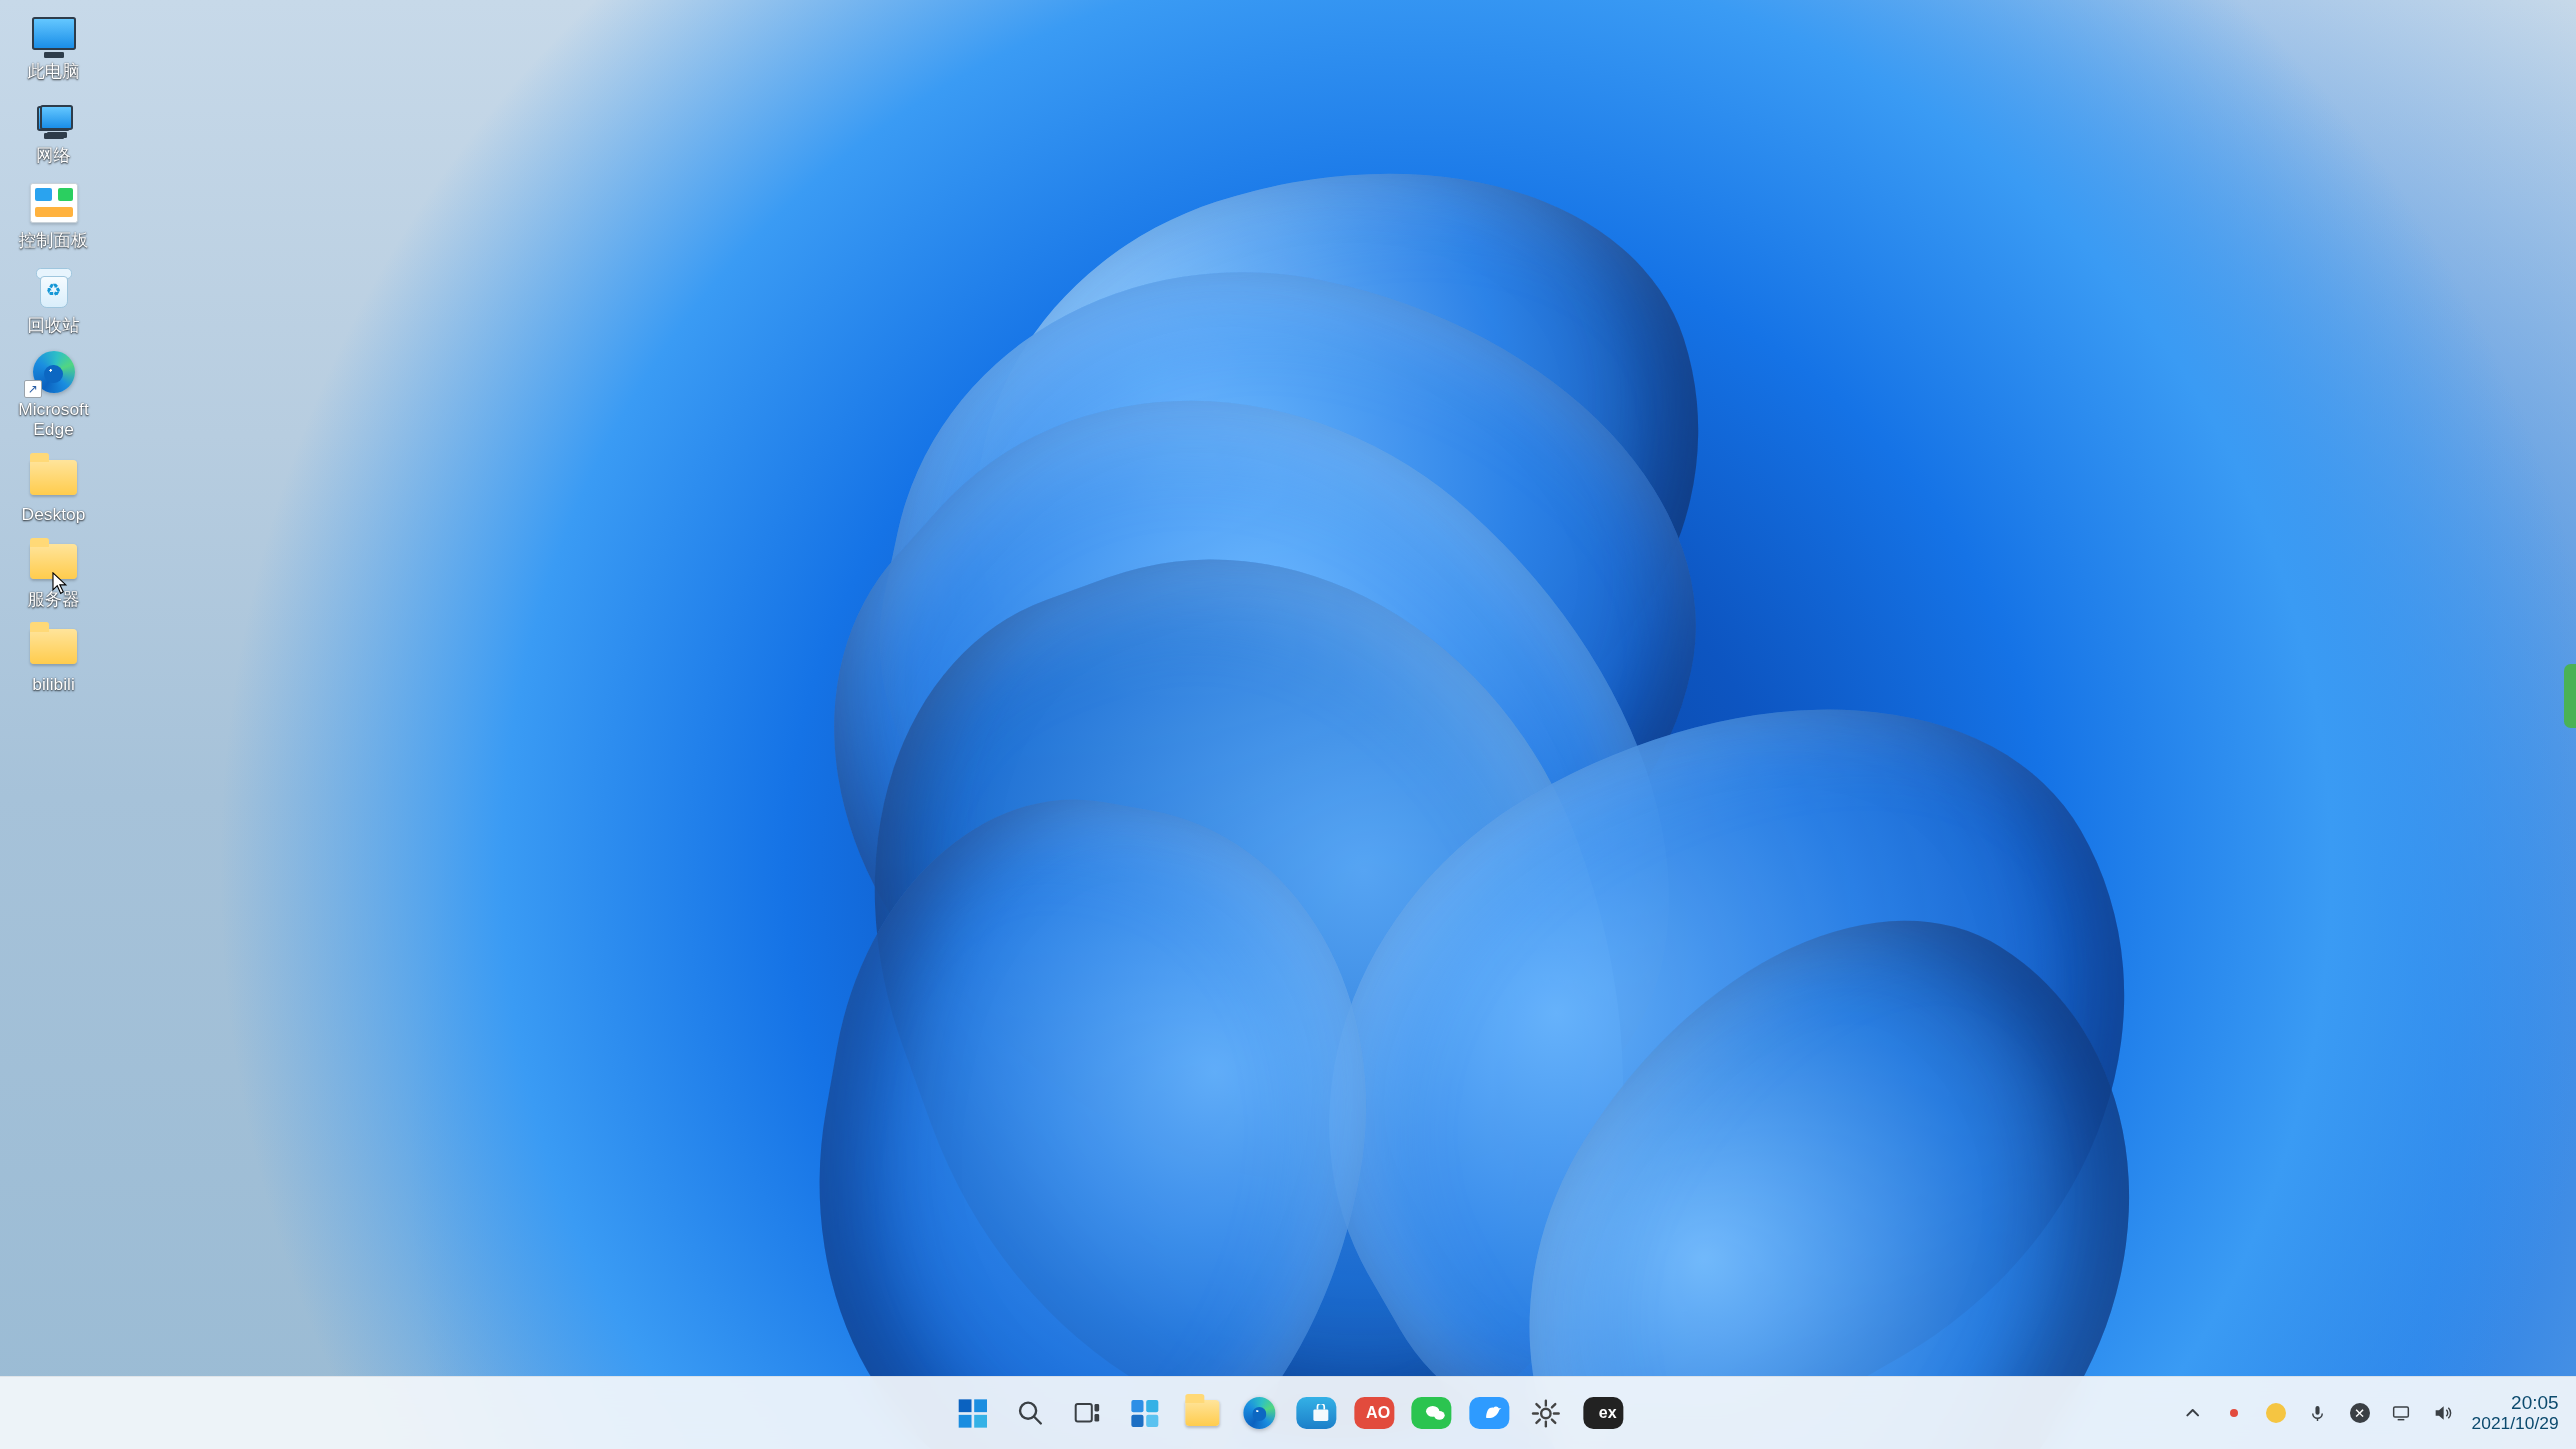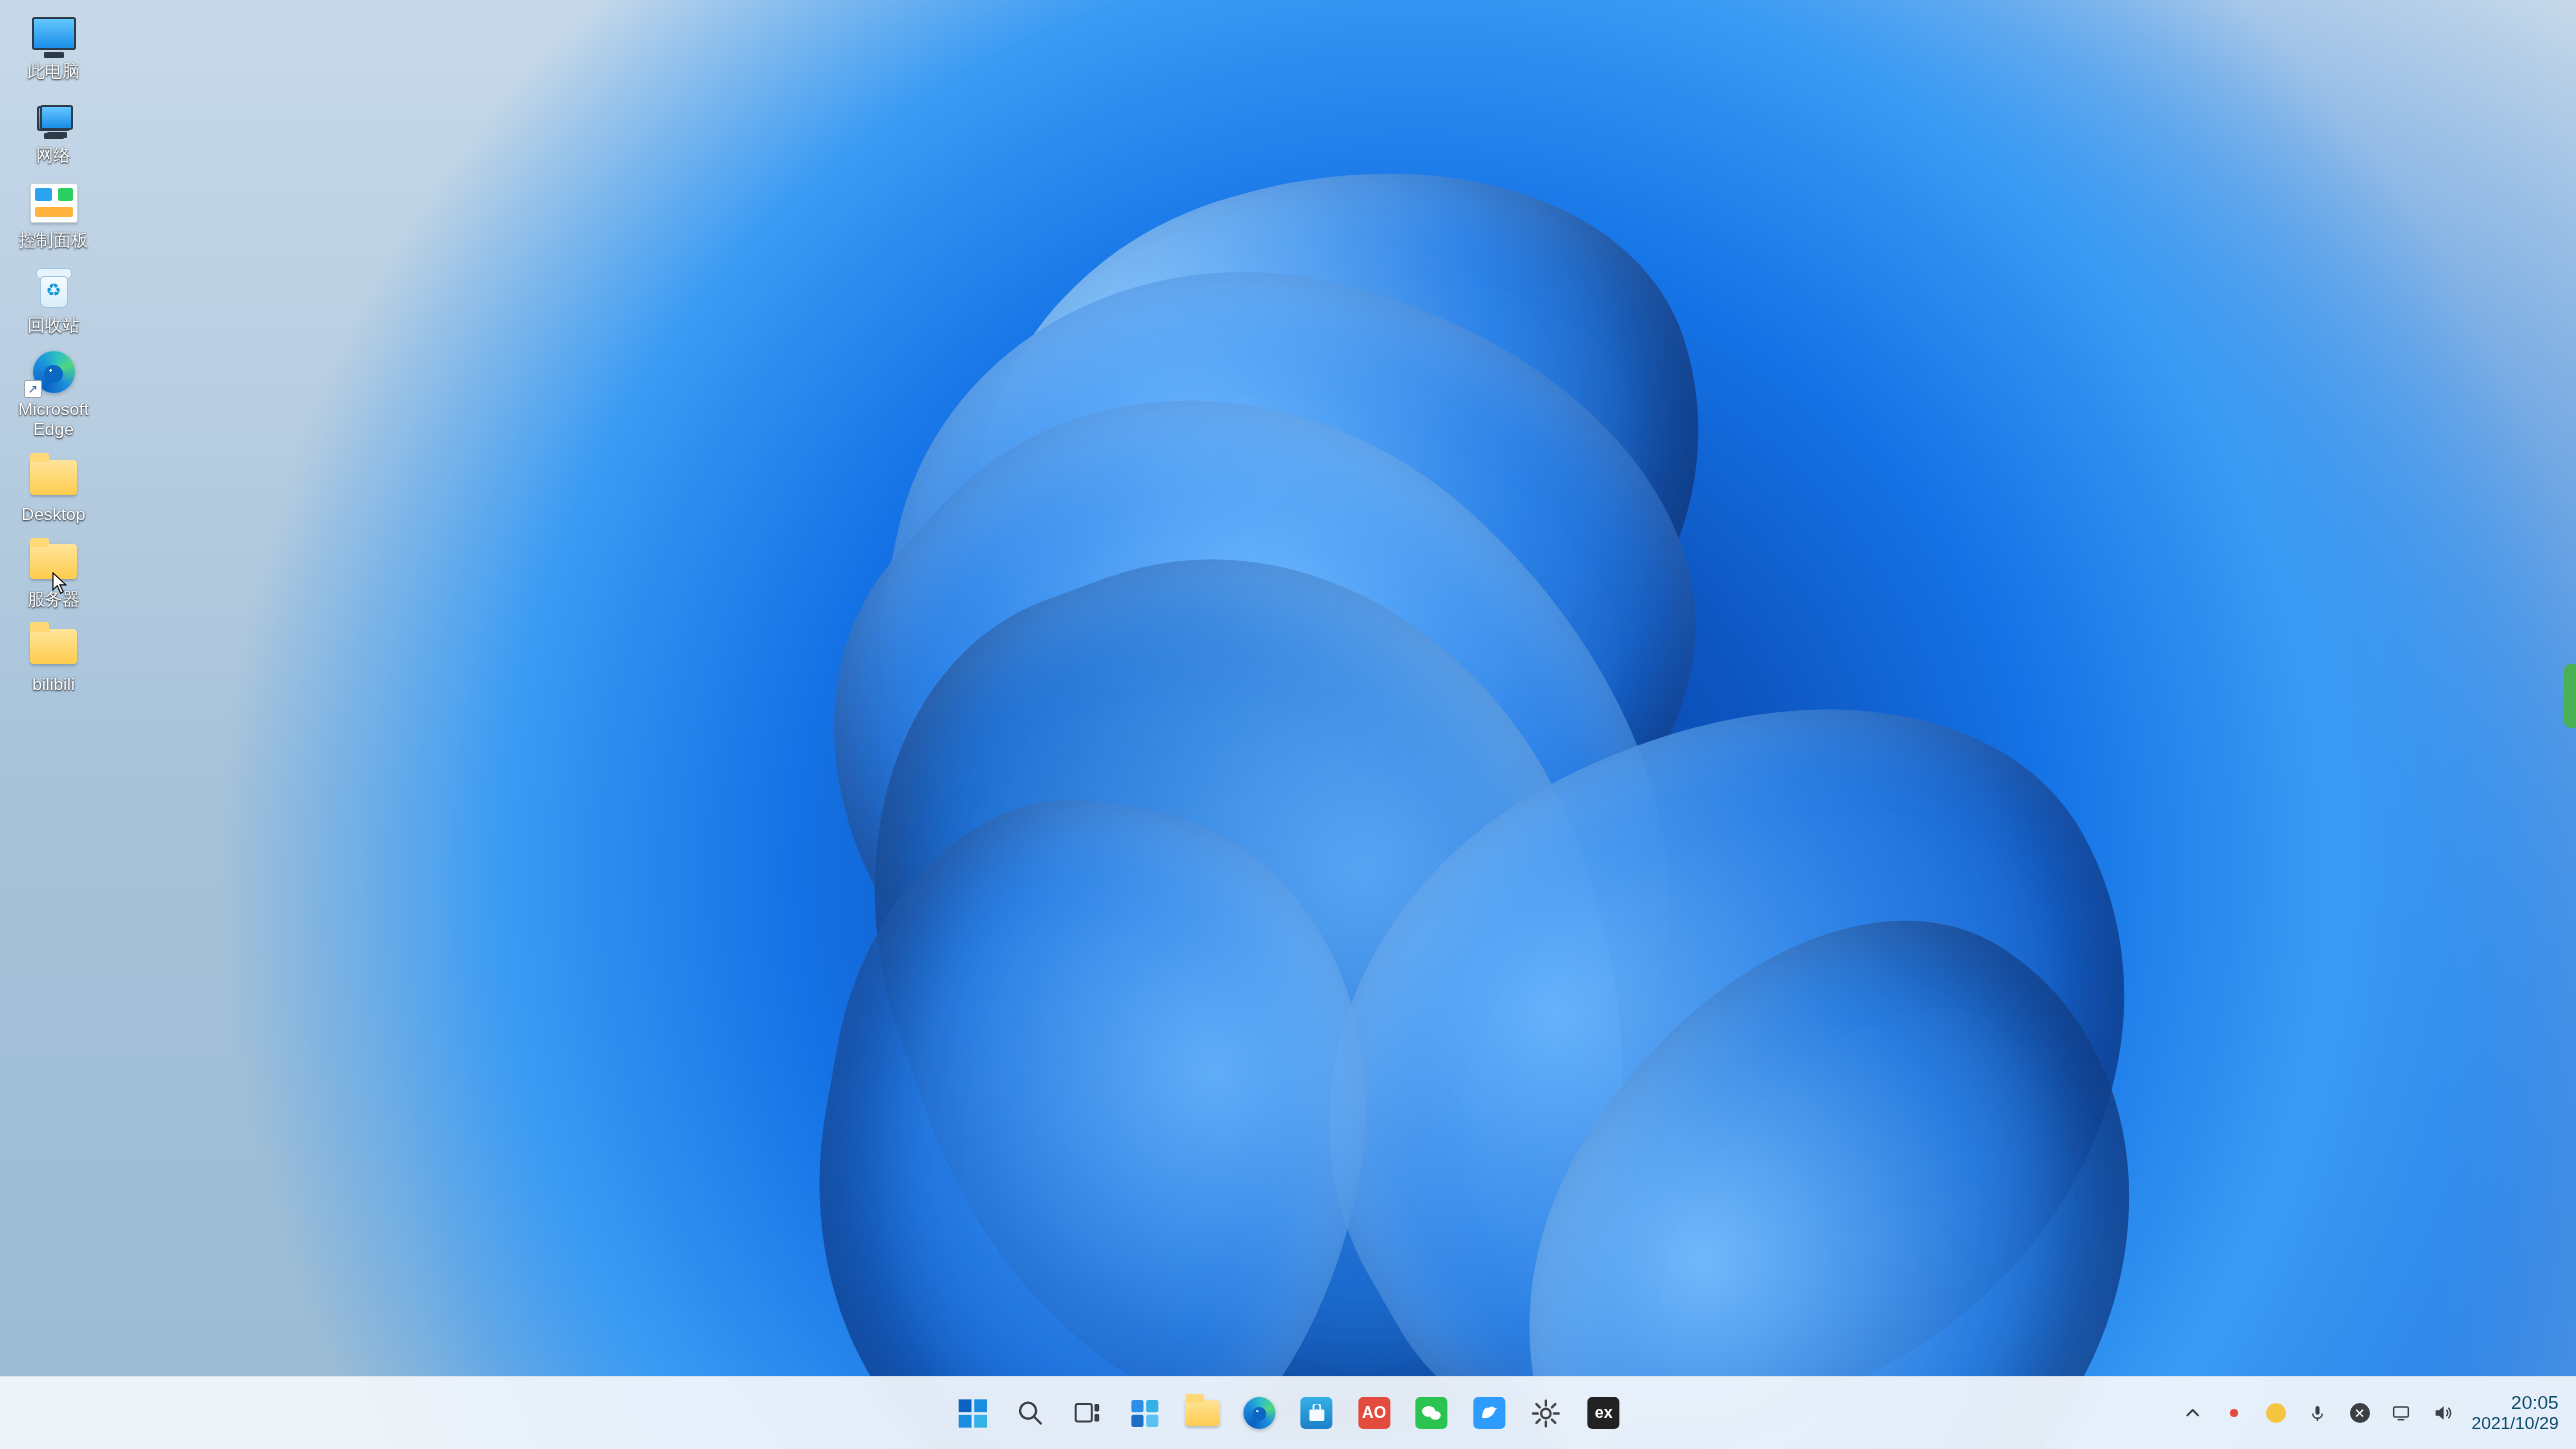--- a/index.html
+++ b/index.html
@@ -166,21 +166,21 @@
     height:100%;
     display:flex;
     align-items:center;
     gap:14.8px;
   }
   .tray .ic { width:27px; height:27px; display:flex; align-items:center; justify-content:center; color:#3a3f44; cursor:pointer;}
   .datetime { text-align:right; color:#0c4a6e; font-size:17.4px; line-height:20px; padding-right:5.4px; cursor:pointer;}
   .datetime .t { font-size:19px; }
 
   
-  .app-sq { width:32px; height:32px; border-radius:5px; display:flex; align-items:center; justify-content:center; color:#fff; font-weight:600; font-size:16px;}
+  .app-sq { width:32px; height:32px; border-radius:10px; display:flex; align-items:center; justify-content:center; color:#fff; font-weight:600; font-size:16px;padding-left:8px;}
   .store { background:linear-gradient(180deg,#34b1e6,#1c7fc9); }
   .ao    { background:#e24b3d; }
   .wx    { background:#2bc450; }
   .tb    { background:#2e9bff; }
   .dev   { background:#222; }
 
   
   .edge-tab {
     position:absolute;
     right:0; top:664px;

